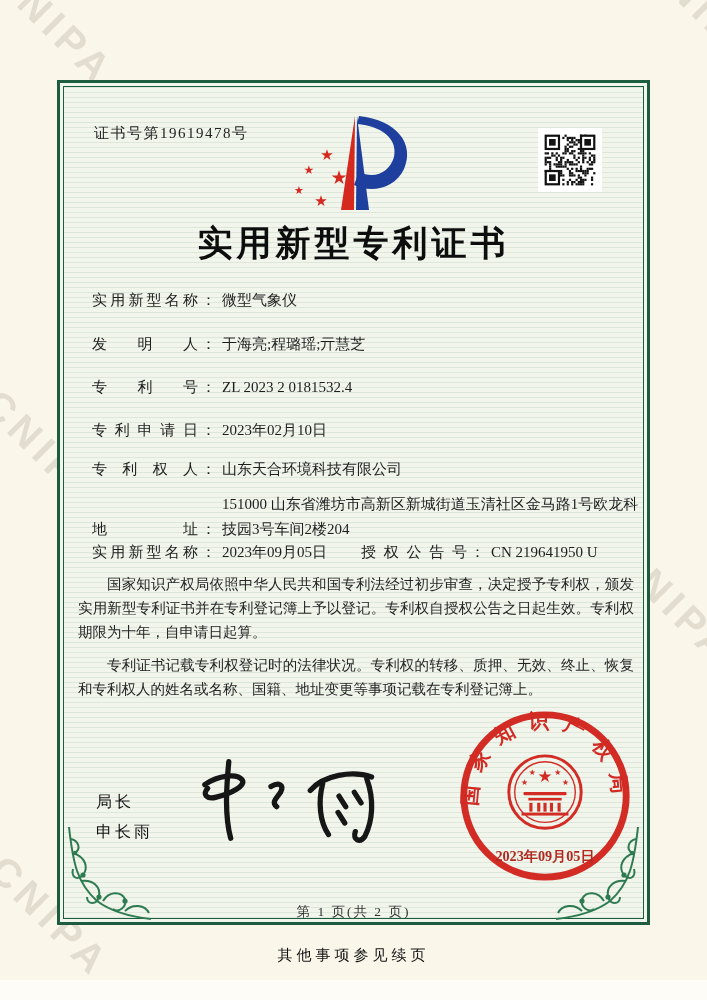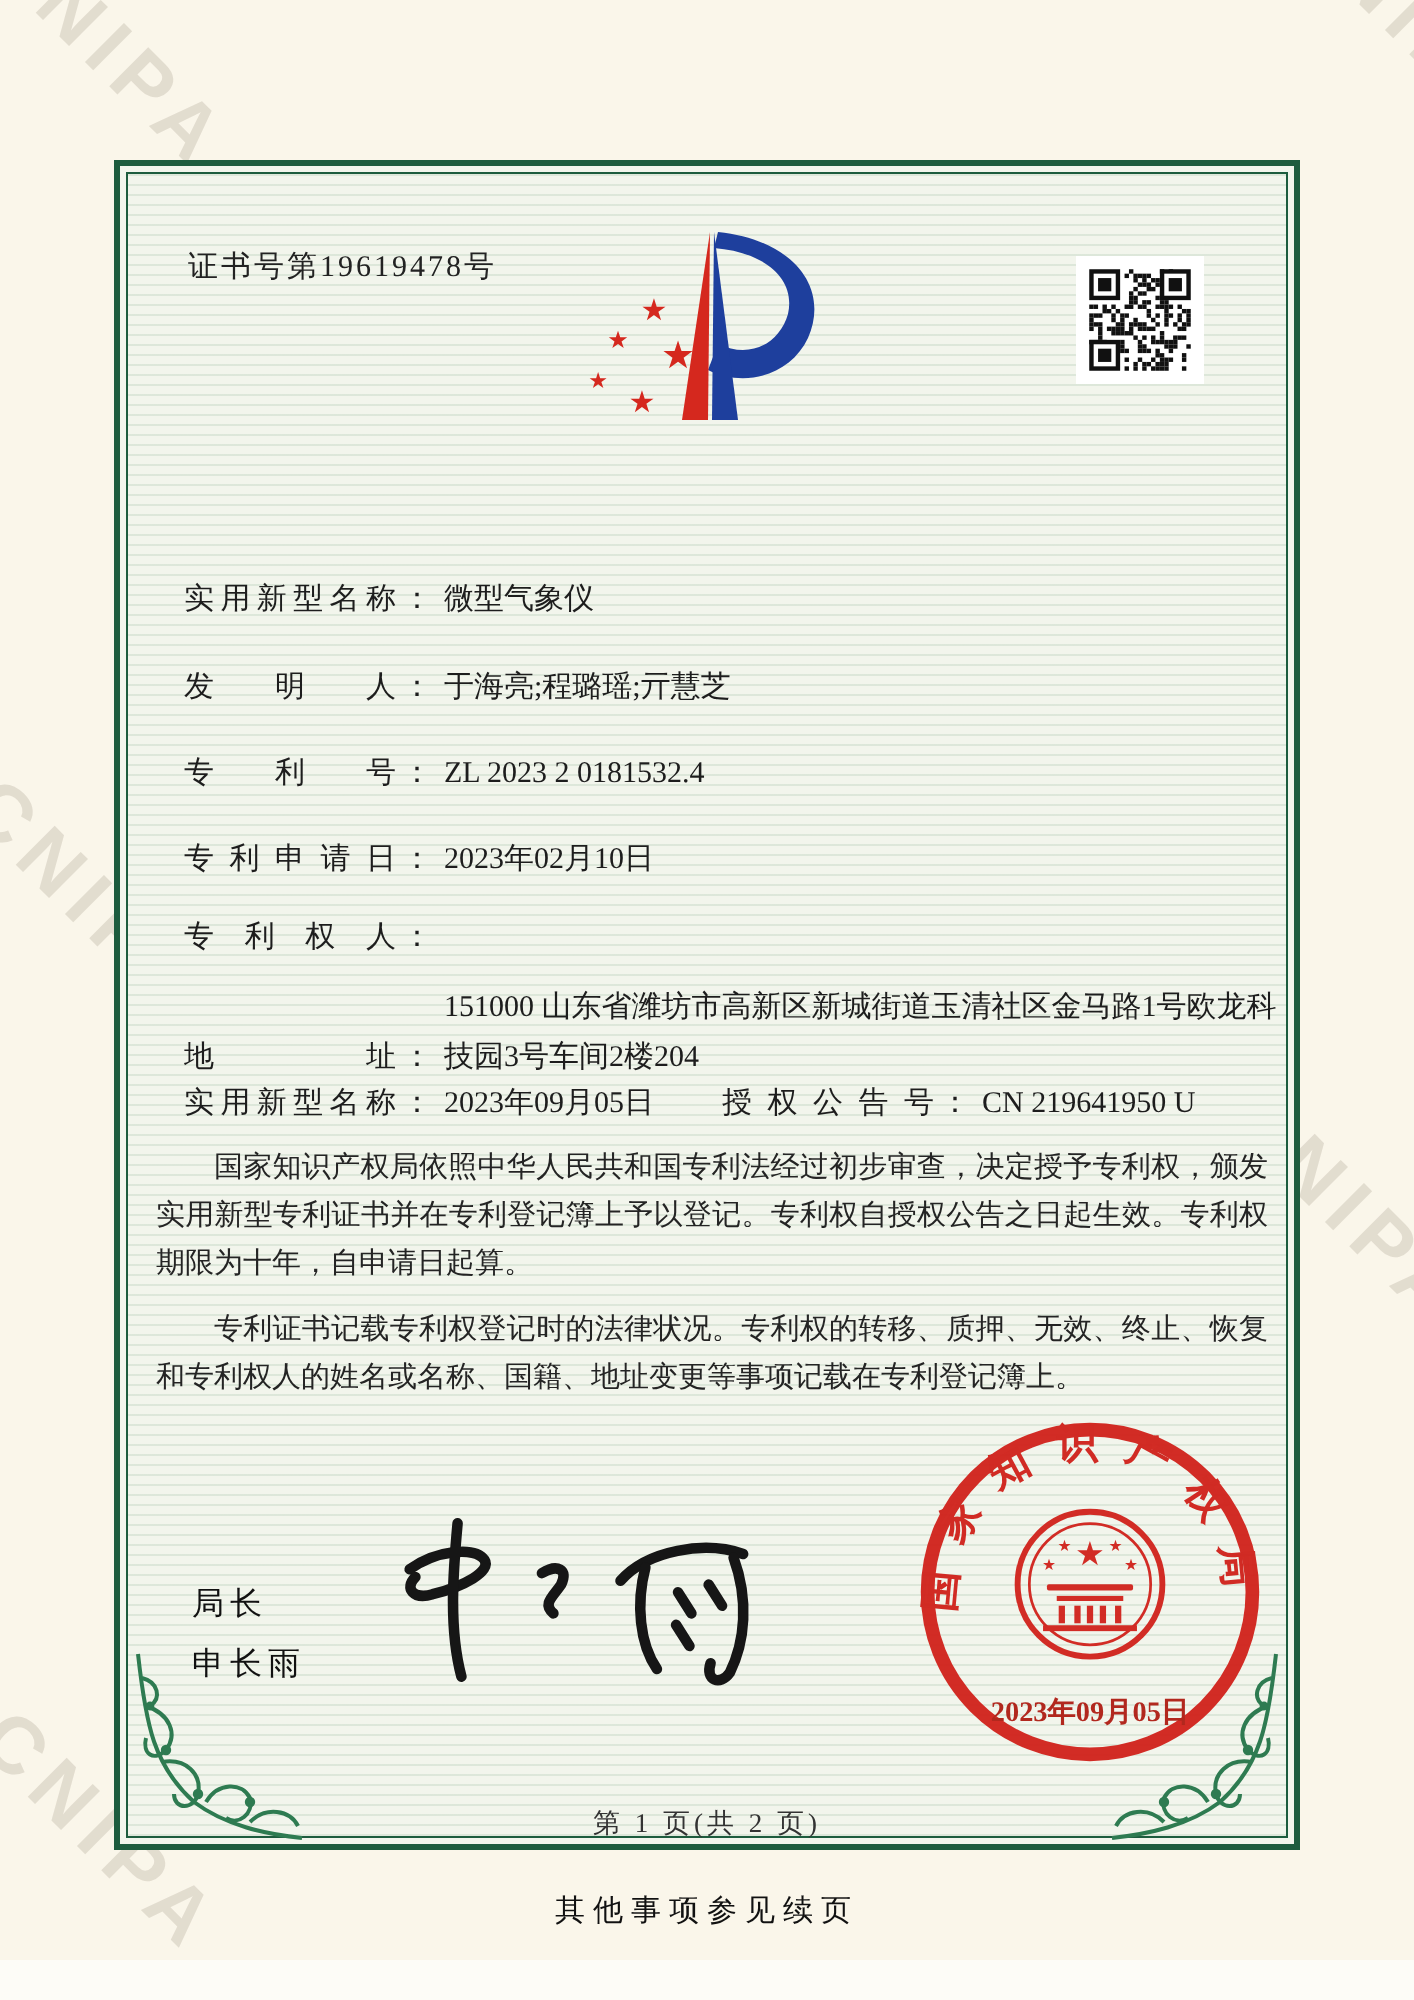--- a/index.html
+++ b/index.html
@@ -303,20 +303,21 @@
         <rect x="4" y="4" width="5" height="5" fill="#fff"></rect>
         <rect x="5" y="5" width="3" height="3" fill="#111"></rect>
         <rect x="19" y="3" width="7" height="7" fill="#111"></rect>
         <rect x="20" y="4" width="5" height="5" fill="#fff"></rect>
         <rect x="21" y="5" width="3" height="3" fill="#111"></rect>
         <rect x="3" y="19" width="7" height="7" fill="#111"></rect>
         <rect x="4" y="20" width="5" height="5" fill="#fff"></rect>
         <rect x="5" y="21" width="3" height="3" fill="#111"></rect>
       </svg>
 
+    <div class="title">实用新型专利证书</div>
 
     <div class="row" style="top:288px;">
       <span class="flabel">实用新型名称</span>
       <span class="colon">：</span>
       <span class="fvalue">微型气象仪</span>
     </div>
     <div class="row" style="top:332px;">
       <span class="flabel">发明人</span>
       <span class="colon">：</span>
       <span class="fvalue">于海亮;程璐瑶;亓慧芝</span>
@@ -327,20 +328,21 @@
       <span class="fvalue">ZL 2023 2 0181532.4</span>
     </div>
     <div class="row" style="top:418px;">
       <span class="flabel">专利申请日</span>
       <span class="colon">：</span>
       <span class="fvalue">2023年02月10日</span>
     </div>
     <div class="row" style="top:457px;">
       <span class="flabel">专利权人</span>
       <span class="colon">：</span>
+      <span class="fvalue">山东天合环境科技有限公司</span>
     </div>
     <div class="row" style="top:492px;align-items:flex-end;">
       <span class="flabel">地址</span>
       <span class="colon">：</span>
       <span class="fvalue wrap">151000 山东省潍坊市高新区新城街道玉清社区金马路1号欧龙科技园3号车间2楼204</span>
     </div>
     <div class="row" style="top:540px;">
       <span class="flabel">实用新型名称</span>
       <span class="colon">：</span>
       <span class="fvalue">2023年09月05日</span>

